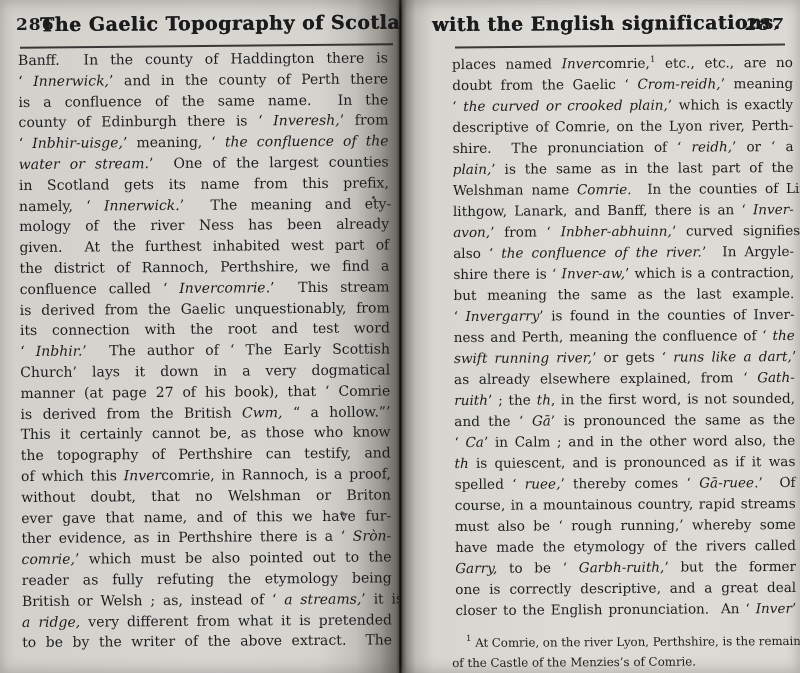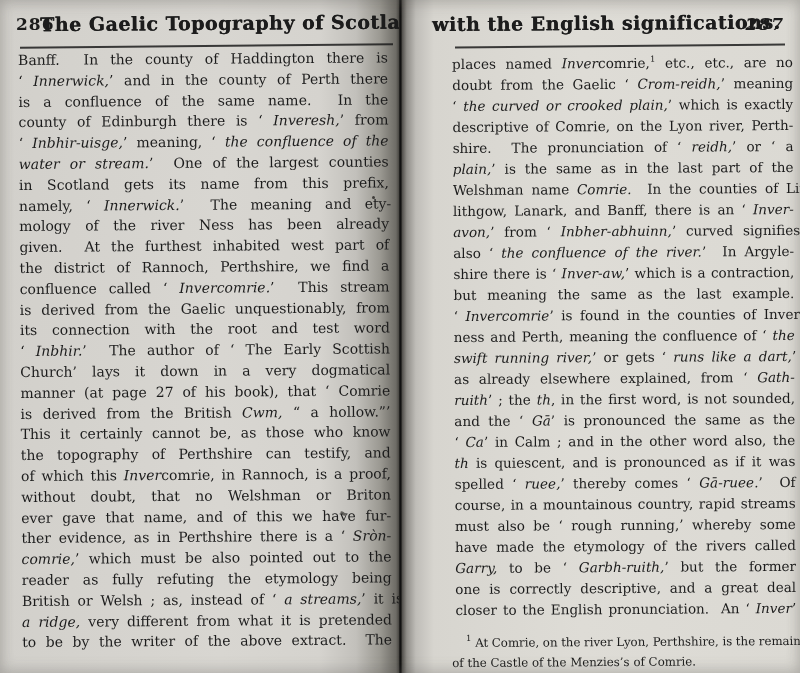--- a/index.html
+++ b/index.html
@@ -121,21 +121,21 @@
         <div class="tline"><span style="word-spacing: 2.25416px;"><span>‘ </span><span class="it">the curved or crooked plain,</span><span>’ which is exactly</span></span></div>
         <div class="tline"><span style="word-spacing: 2.27708px;"><span>descriptive of Comrie, on the Lyon river, Perth-</span></span></div>
         <div class="tline"><span style="word-spacing: 5.67551px;"><span>shire.&nbsp; The pronunciation of ‘ </span><span class="it">reidh,</span><span>’ or ‘ a</span></span></div>
         <div class="tline"><span style="word-spacing: 4.56109px;"><span class="it">plain,</span><span>’ is the same as in the last part of the</span></span></div>
         <div class="tline"><span style="word-spacing: 3.44749px;"><span>Welshman name </span><span class="it">Comrie.</span><span>&nbsp; In the counties of Lin-</span></span></div>
         <div class="tline"><span style="word-spacing: 2.87134px;"><span>lithgow, Lanark, and Banff, there is an ‘ </span><span class="it">Inver-</span></span></div>
         <div class="tline"><span style="word-spacing: 5.42537px;"><span class="it">avon,</span><span>’ from ‘ </span><span class="it">Inbher-abhuinn,</span><span>’ curved signifies</span></span></div>
         <div class="tline"><span style="word-spacing: 3.71894px;"><span>also ‘ </span><span class="it">the confluence of the river.</span><span>’&nbsp; In Argyle-</span></span></div>
         <div class="tline"><span style="word-spacing: 0.963165px;"><span>shire there is ‘ </span><span class="it">Inver-aw,</span><span>’ which is a contraction,</span></span></div>
         <div class="tline"><span style="word-spacing: 6.50022px;"><span>but meaning the same as the last example.</span></span></div>
-        <div class="tline"><span style="word-spacing: 3.17797px;"><span>‘ </span><span class="it">Invercomrie</span><span>’ is found in the counties of Inver-</span></span></div>
+        <div class="tline"><span style="word-spacing: 3.17797px;"><span>‘ </span><span class="it">Invergarry</span><span>’ is found in the counties of Inver-</span></span></div>
         <div class="tline"><span style="word-spacing: 1.48855px;"><span>ness and Perth, meaning the confluence of ‘ </span><span class="it">the</span></span></div>
         <div class="tline"><span style="word-spacing: 2.83181px;"><span class="it">swift running river,</span><span>’ or gets ‘ </span><span class="it">runs like a dart,</span><span>’</span></span></div>
         <div class="tline"><span style="word-spacing: 5.3805px;"><span>as already elsewhere explained, from ‘ </span><span class="it">Gath-</span></span></div>
         <div class="tline"><span style="word-spacing: 1.52677px;"><span class="it">ruith</span><span>’ ; the </span><span class="it">th</span><span>, in the first word, is not sounded,</span></span></div>
         <div class="tline"><span style="word-spacing: 4.15991px;"><span>and the ‘ </span><span class="it">Gā</span><span>’ is pronounced the same as the</span></span></div>
         <div class="tline"><span style="word-spacing: 2.3354px;"><span>‘ </span><span class="it">Ca</span><span>’ in Calm ; and in the other word also, the</span></span></div>
         <div class="tline"><span style="word-spacing: 2.81965px;"><span class="it">th</span><span> is quiescent, and is pronounced as if it was</span></span></div>
         <div class="tline"><span style="word-spacing: 3.98655px;"><span>spelled ‘ </span><span class="it">ruee,</span><span>’ thereby comes ‘ </span><span class="it">Gā-ruee.</span><span>’&nbsp; Of</span></span></div>
         <div class="tline"><span style="word-spacing: 1.23995px;"><span>course, in a mountainous country, rapid streams</span></span></div>
         <div class="tline"><span style="word-spacing: 4.04714px;"><span>must also be ‘ rough running,’ whereby some</span></span></div>

